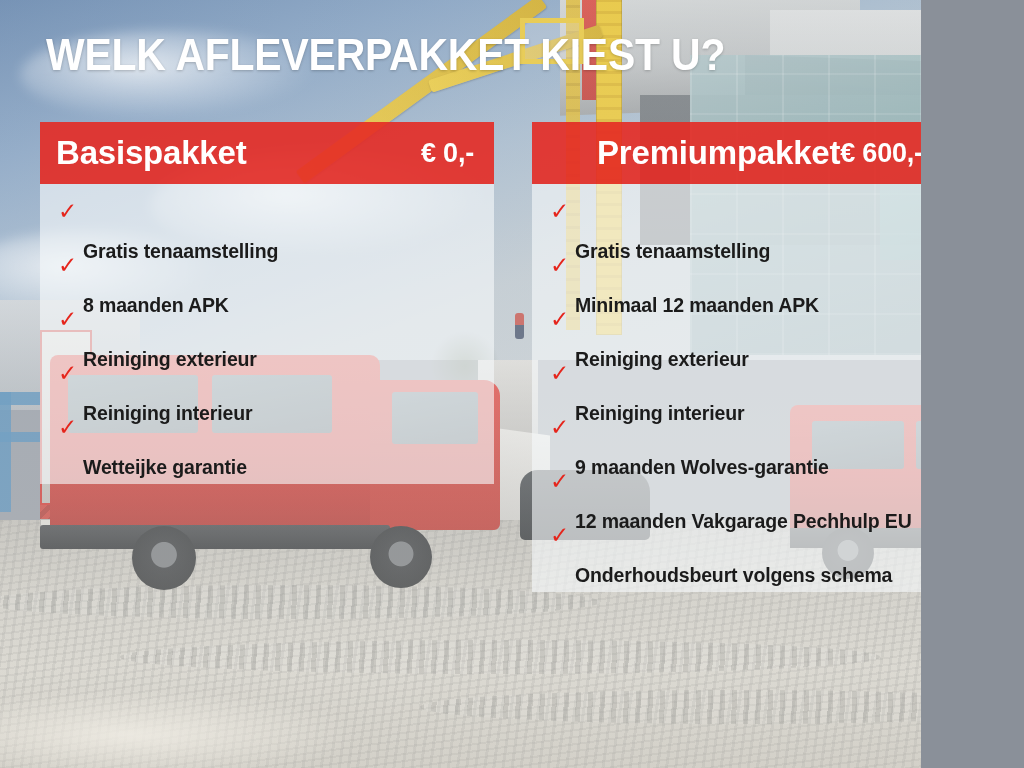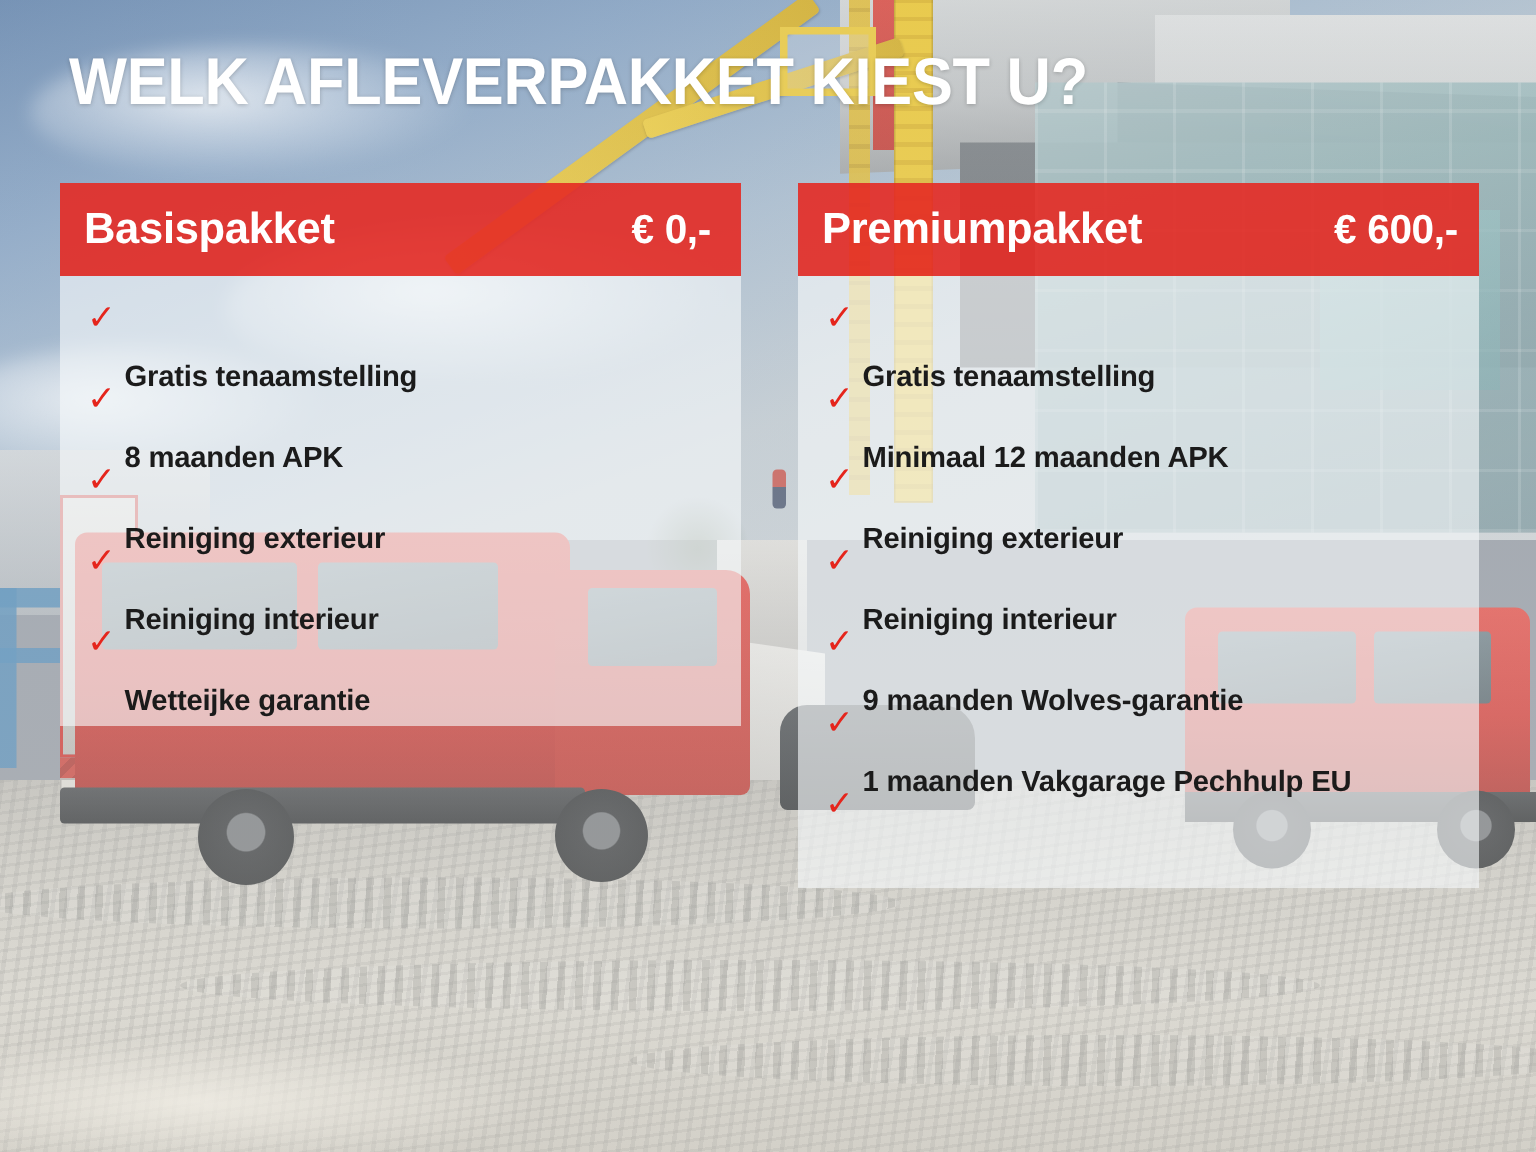--- a/index.html
+++ b/index.html
@@ -5,21 +5,21 @@
 <style>
   * { margin:0; padding:0; box-sizing:border-box; }
   html,body { width:1024px; height:768px; overflow:hidden; }
   body {
     font-family:"Liberation Sans", sans-serif;
     background:#8a9099;
     position:relative;
   }
 
   
-  #stage { position:absolute; inset:0; width:1024px; height:768px; overflow:hidden; }
+  #stage { position:absolute; inset:0; width:921px; height:768px; overflow:hidden; }
 
   
   #photo { position:absolute; inset:0; }
 
   
   .sky {
     position:absolute; left:0; top:0; width:1024px; height:360px;
     background:
       linear-gradient(160deg,#5d7fa8 0%, #7d9bbd 22%, #9fb4c8 44%, #b9c3ca 64%, #c6cbcd 100%);
   }
@@ -216,21 +216,21 @@
 
   
   .package { position:absolute; }
   .pkg-header {
     display:flex; align-items:center; justify-content:space-between;
     background:rgba(228,42,35,.90);
     color:#fff;
     height:62px;
     padding:0 16px 0 16px;
   }
-  .pkg-title { font-size:29px; font-weight:700; letter-spacing:-.2px; }
+  .pkg-title { font-size:33px; font-weight:700; letter-spacing:-.2px; }
   .pkg-price { font-size:27px; font-weight:700; letter-spacing:-.2px; }
   .pkg-body {
     background:rgba(246,248,250,.62);
     padding:14px 0 16px 0;
   }
   .feature {
     display:flex; align-items:flex-start;
     padding:0 14px 0 18px;
     height:54px;
   }
@@ -250,21 +250,21 @@
     line-height:1.15;
     letter-spacing:-.15px;
     white-space:nowrap;
     padding-top:3px;
     margin-top:39px;
   }
 
   #pkg-basis   { left:40px;  top:122px; width:454px; }
   #pkg-premium { left:532px; top:122px; width:454px; }
   #pkg-basis .pkg-header   { padding-right:20px; }
-  #pkg-premium .pkg-header { padding-right:14px; }
+  #pkg-premium .pkg-header { padding-right:14px;justify-content:center; }
 </style>
 </head>
 <body>
 
 <div id="stage">
 
   <div id="photo">
     <div class="sky"></div>
     <div class="cloud" style="left:20px;  top:30px;  width:300px; height:90px;"></div>
     <div class="cloud" style="left:150px; top:150px; width:340px; height:110px;"></div>
@@ -381,21 +381,22 @@
       <div class="feature">
         <span class="check">✓</span>
         <span class="feature-label">Reiniging interieur</span>
       </div>
       <div class="feature">
         <span class="check">✓</span>
         <span class="feature-label">9 maanden Wolves-garantie</span>
       </div>
       <div class="feature">
         <span class="check">✓</span>
-        <span class="feature-label">1 maanden Vakgarage Pechhulp EU</span>
-      </div>
-      <div class="feature">
-        <span class="check">✓</span>
+        <span class="feature-label">12 maanden Vakgarage Pechhulp EU</span>
+      </div>
+      <div class="feature">
+        <span class="check">✓</span>
+        <span class="feature-label">Onderhoudsbeurt volgens schema</span>
       </div>
     </div>
   </div>
 
 </div>
 
 </body></html>

